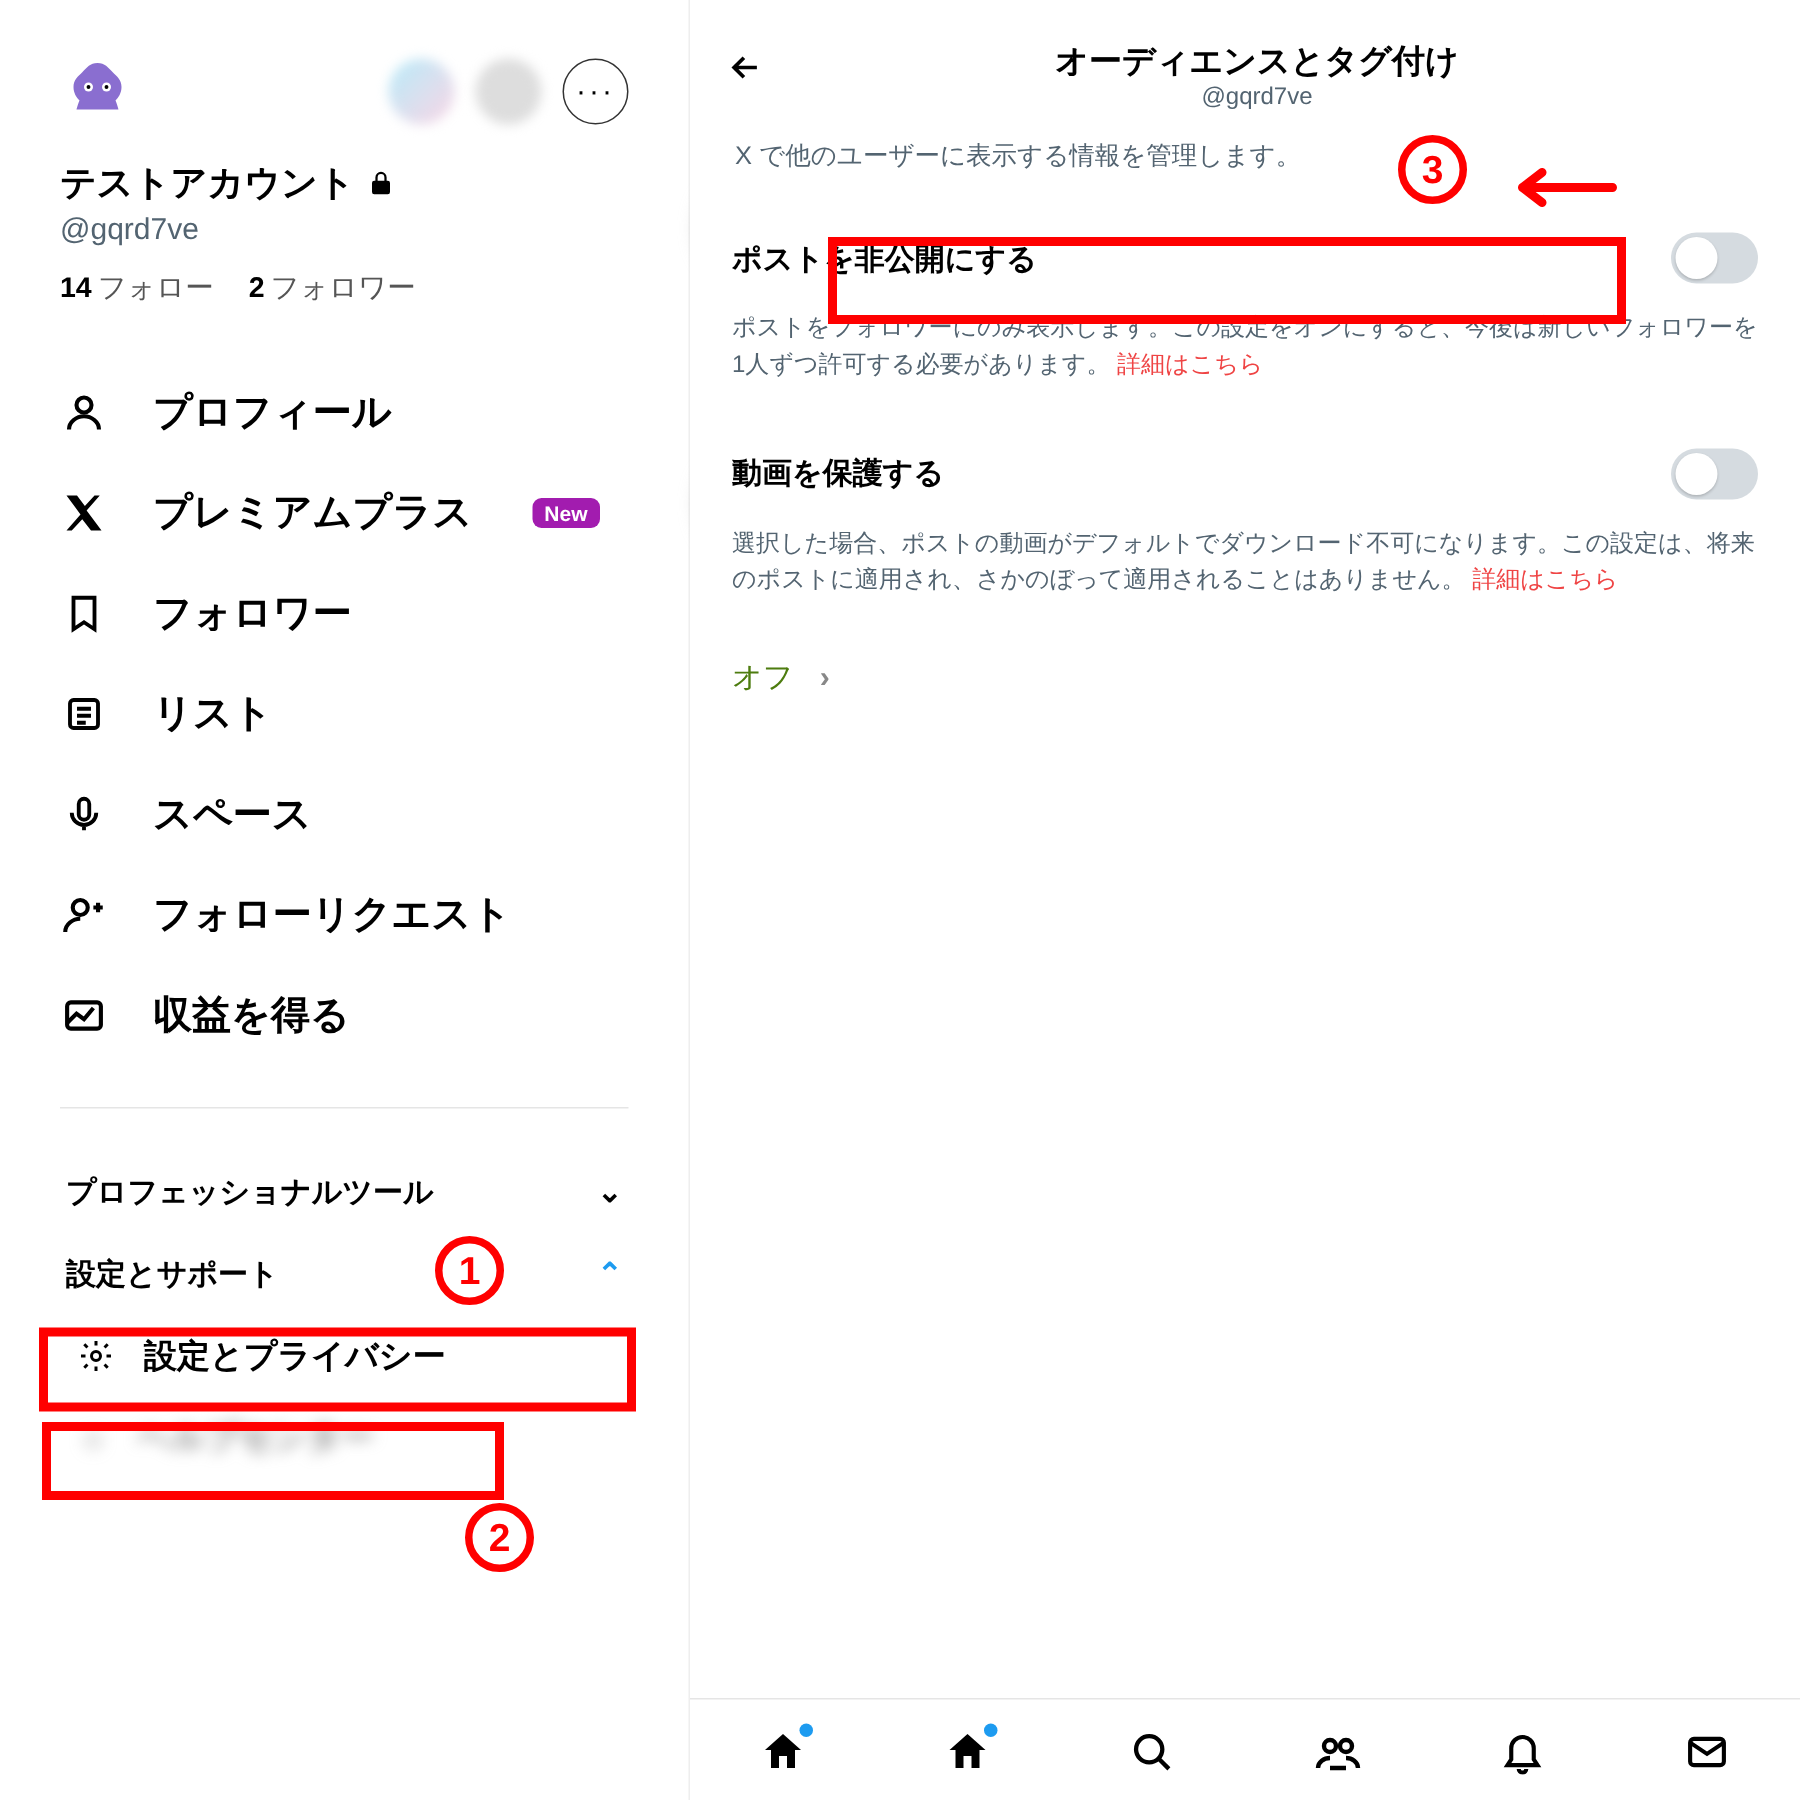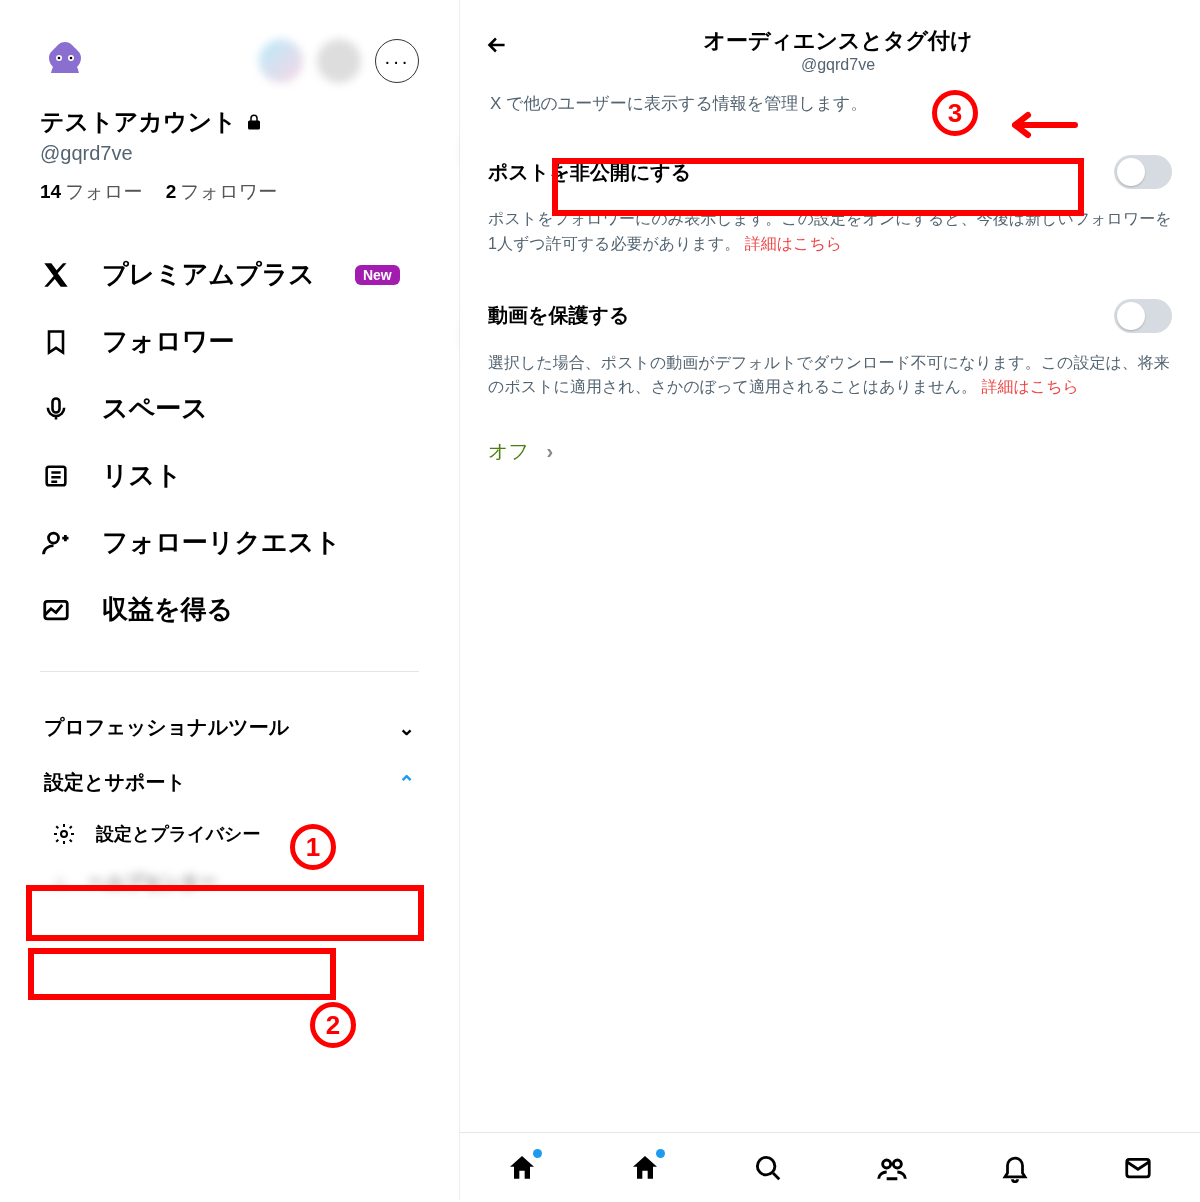--- a/index.html
+++ b/index.html
@@ -16,21 +16,21 @@
   .follows b { color: #000; font-weight: 700; margin-right: 4px; }
   .follows span.gap { margin-left: 18px; }
   
   .nav { margin-top: 36px; }
   .nav-item { display: flex; align-items: center; gap: 30px; padding: 16px 0; font-size: 26px; font-weight: 700; cursor: pointer; }
   .nav-icon { width: 32px; height: 32px; display: flex; align-items: center; justify-content: center; }
   .badge-new { background: #a21caf; color: #fff; font-size: 14px; font-weight: 700; padding: 2px 8px; border-radius: 6px; margin-left: 10px; }
   .divider { border: none; border-top: 1px solid #e5e5e5; margin: 28px 0; }
   .collapse-row { display: flex; align-items: center; justify-content: space-between; font-size: 20px; font-weight: 700; padding: 14px 4px; cursor: pointer; font-family: Liberation Serif, serif; }
   .chevron { color: #1d9bf0; }
-  .sub-item { display: flex; align-items: center; gap: 20px; font-size: 18px; font-weight: 600; padding: 12px; cursor: pointer; }
+  .sub-item { display: flex; align-items: center; gap: 20px; font-size: 22px; font-weight: 600; padding: 12px; cursor: pointer; }
   .sub-item.blur { filter: blur(5px); color: #888; }
   
   .r-header { display: flex; align-items: flex-start; padding: 26px 8px 10px 24px; gap: 24px; }
   .r-title-wrap { flex: 1; text-align: center; }
   .r-title { font-size: 22px; font-weight: 800; }
   .r-handle { font-size: 16px; color: #536471; }
   .r-desc { padding: 8px 30px 16px 30px; color: #536471; font-size: 17px; }
   .setting-block { padding: 14px 24px; }
   .setting-row { display: flex; align-items: center; justify-content: space-between; padding: 10px 4px; }
   .setting-title { font-size: 20px; font-weight: 700; }
@@ -85,52 +85,61 @@
   <div class="handle">@gqrd7ve</div>
   <div class="follows">
     <b>14</b><span>フォロー</span>
     <span class="gap"></span>
     <b>2</b><span>フォロワー</span>
   </div>
 
   <div class="nav">
     <div class="nav-item">
       <span class="nav-icon">
+          <svg width="30" height="30" viewBox="0 0 24 24" fill="none" stroke="#000" stroke-width="2.2">
+            <circle cx="12" cy="8" r="4"></circle>
+            <path d="M4 21c0-4 4-7 8-7s8 3 8 7"></path>
+          </svg>
+        </span>
+      <span>プロフィール</span>
+    </div>
+    <div class="nav-item">
+      <span class="nav-icon">
           <svg width="28" height="28" viewBox="0 0 24 24" fill="#000">
             <path d="M18 2h3l-7.5 8.6L22 22h-6l-5-6.5L5 22H2l8-9.2L2 2h6l4.5 6z"></path>
           </svg>
         </span>
       <span>プレミアムプラス</span>
       <span class="badge-new">New</span>
     </div>
     <div class="nav-item">
       <span class="nav-icon">
           <svg width="28" height="28" viewBox="0 0 24 24" fill="none" stroke="#000" stroke-width="2.2">
             <path d="M6 3h12v18l-6-4-6 4z"></path>
           </svg>
         </span>
       <span>フォロワー</span>
+    </div>
+    <div class="nav-item">
+      <span class="nav-icon">
+          <svg width="28" height="28" viewBox="0 0 24 24" fill="none" stroke="#000" stroke-width="2.2">
+            <rect x="4" y="4" width="16" height="16" rx="2"></rect>
+            <path d="M8 9h8M8 13h8M8 17h5"></path>
+          </svg>
+        </span>
+      <span>リスト</span>
     </div>
     <div class="nav-item">
       <span class="nav-icon">
           <svg width="28" height="28" viewBox="0 0 24 24" fill="none" stroke="#000" stroke-width="2.2">
             <rect x="9" y="3" width="6" height="12" rx="3"></rect>
             <path d="M5 11a7 7 0 0014 0M12 18v3"></path>
           </svg>
         </span>
       <span>スペース</span>
-    </div>
-    <div class="nav-item">
-      <span class="nav-icon">
-          <svg width="28" height="28" viewBox="0 0 24 24" fill="none" stroke="#000" stroke-width="2.2">
-            <rect x="4" y="4" width="16" height="16" rx="2"></rect>
-            <path d="M8 9h8M8 13h8M8 17h5"></path>
-          </svg>
-        </span>
-      <span>リスト</span>
     </div>
     <div class="nav-item">
       <span class="nav-icon">
           <svg width="30" height="30" viewBox="0 0 24 24" fill="none" stroke="#000" stroke-width="2.2">
             <circle cx="10" cy="8" r="4"></circle>
             <path d="M2 21c0-4 4-7 8-7"></path>
             <path d="M17 8h5M19.5 5.5v5"></path>
           </svg>
         </span>
       <span>フォローリクエスト</span>

